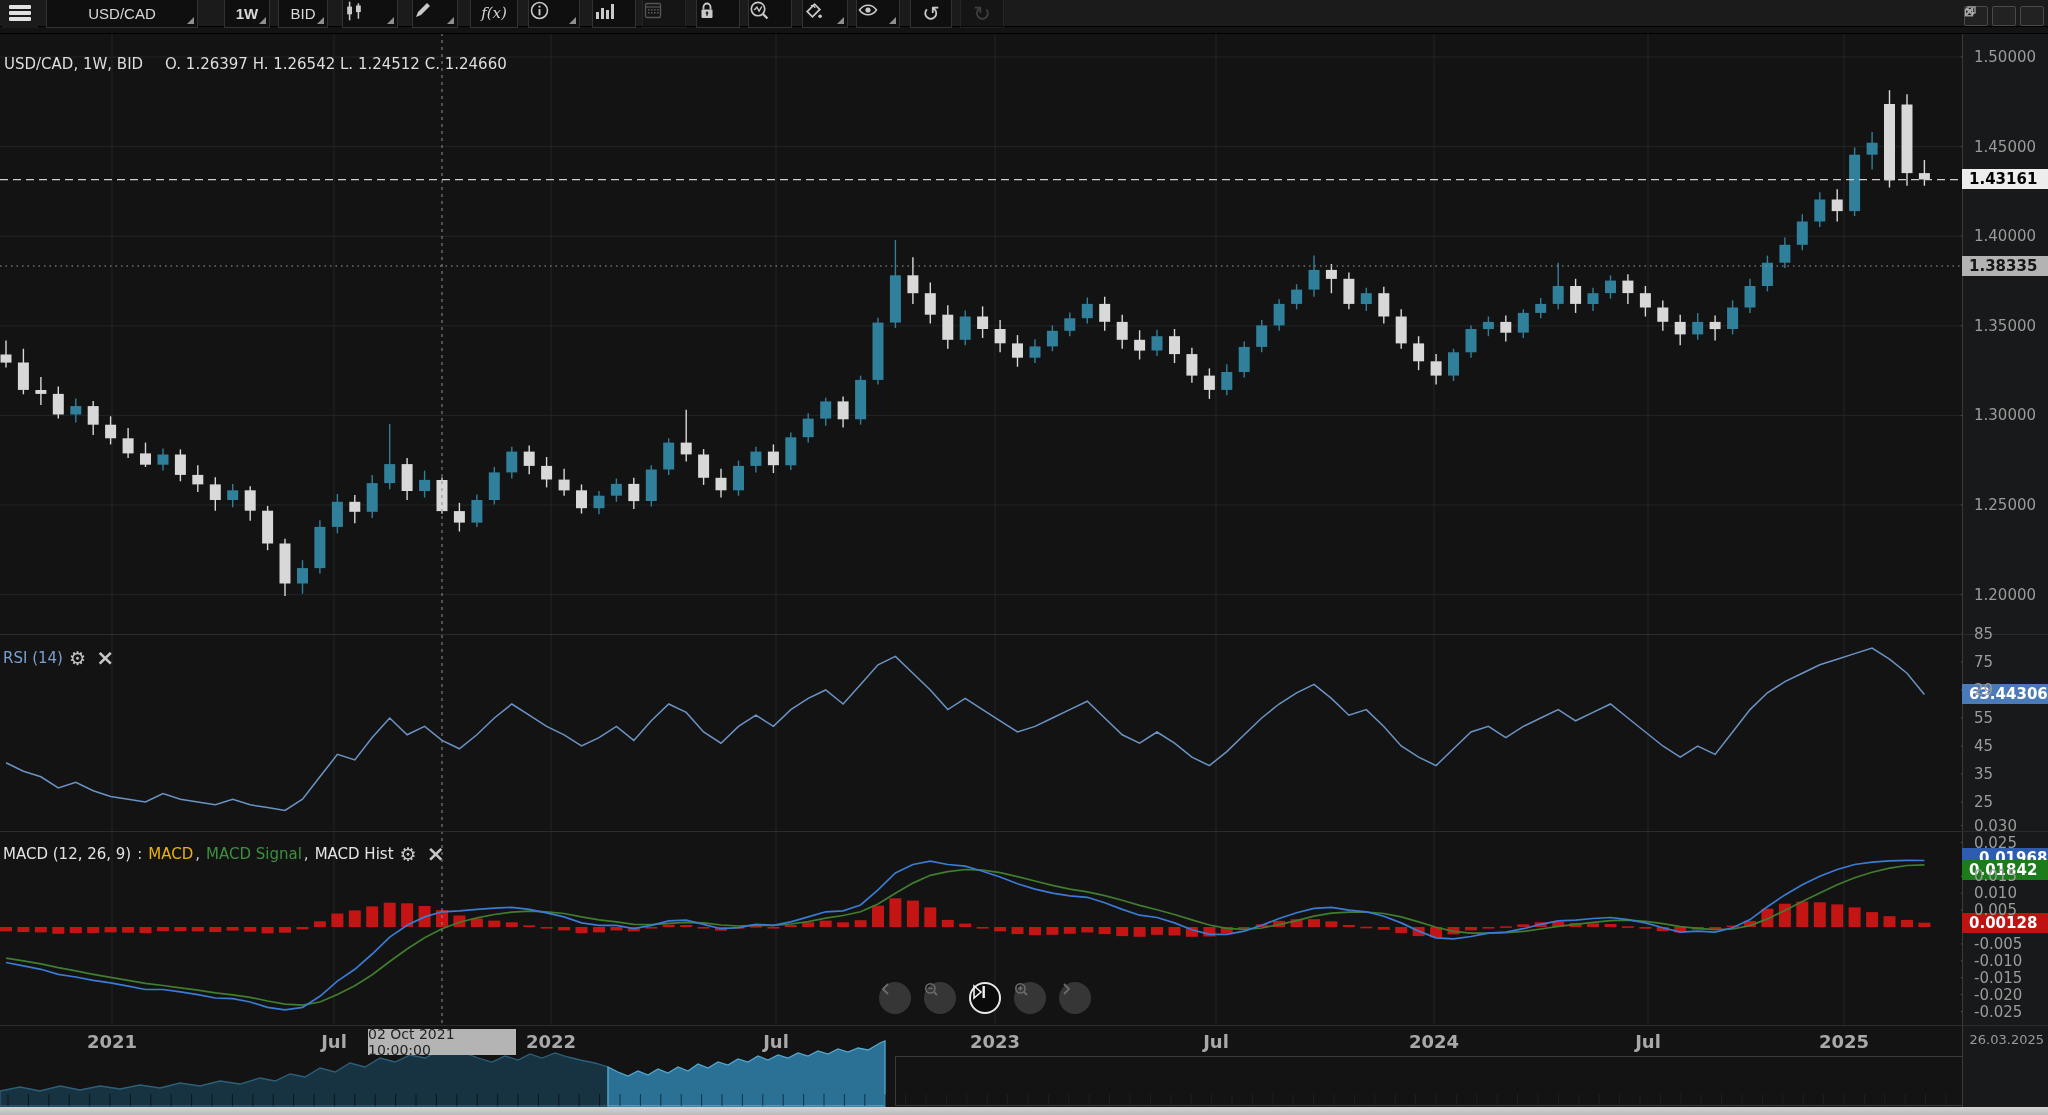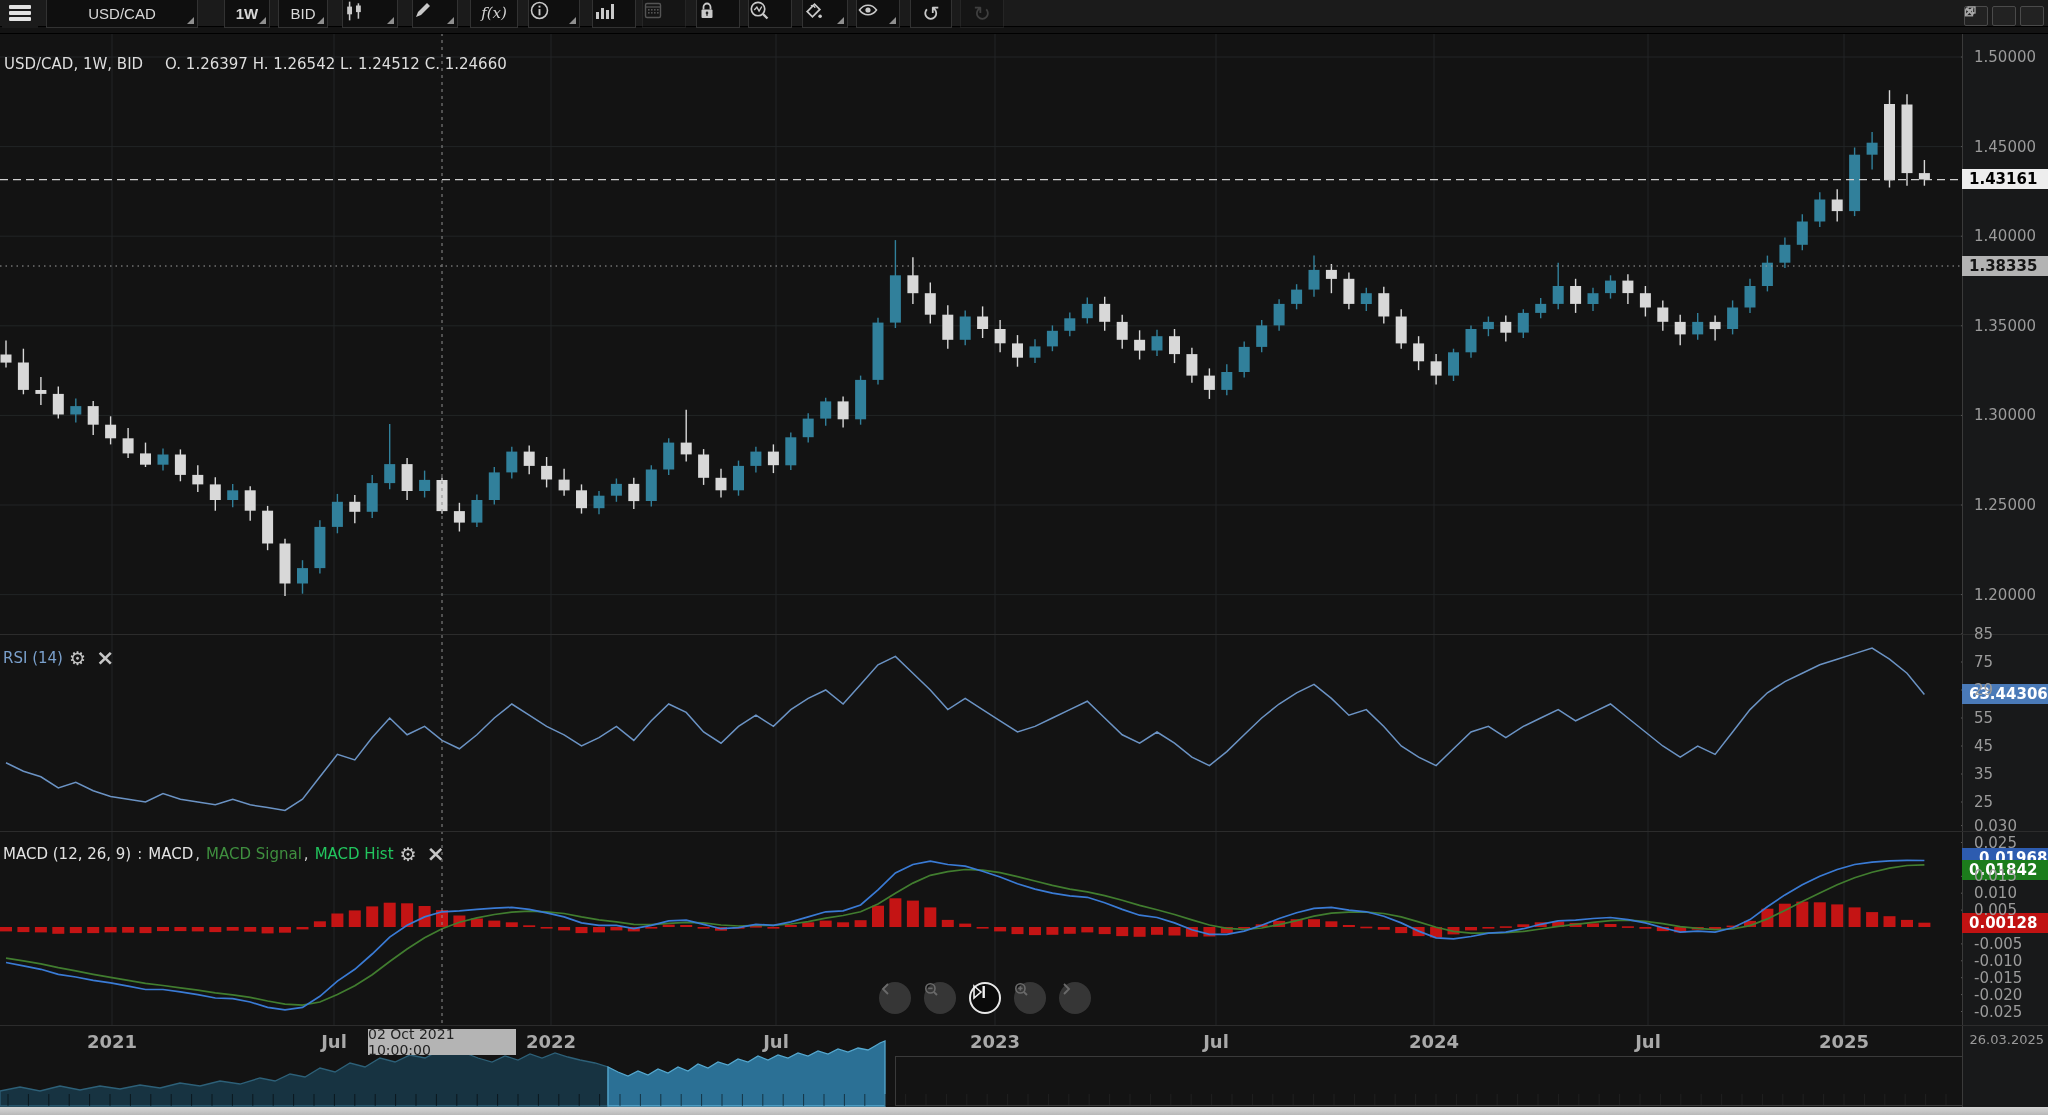--- a/index.html
+++ b/index.html
@@ -666,25 +666,25 @@
 
   <div class="ind-header" style="left:3px;top:647px;">
     <span style="color:#7aa0cc;">RSI (14)</span>
     <span class="gear">⚙</span>
     <span class="xclose">×</span>
   </div>
 
   <div class="ind-header" style="left:3px;top:843px;">
     <span style="color:#e2e2e2;">MACD (12, 26, 9)</span>
     <span style="color:#cfcfcf;">:</span>
-    <span style="color:#e5e5e5;">MACD</span>
+    <span style="color:#eab308;">MACD</span>
       <span style="color:#cfcfcf;margin-left:-4px;">,</span>
     <span style="color:#3f8f3f;">MACD Signal</span>
       <span style="color:#cfcfcf;margin-left:-4px;">,</span>
-    <span style="color:#22c55e;">MACD Hist</span>
+    <span style="color:#e5e5e5;">MACD Hist</span>
     <span class="gear">⚙</span>
     <span class="xclose">×</span>
   </div>
 
   <div class="hl" style="top:169px;background:#ededed;color:#000;font-weight:700;">1.43161</div>
   <div class="hl" style="top:256px;background:#b3b3b3;color:#151515;">1.38335</div>
   <div class="hl" style="top:684px;background:#4a7ab8;color:#fff;">63.44306</div>
   <div class="hl" style="top:848px;background:#2d5cb0;color:#fff;padding-left:17px;">0.01968</div>
   <div class="hl" style="top:860px;background:#1c7c1c;color:#fff;">0.01842</div>
   <div class="hl" style="top:913px;background:#c11212;color:#fff;">0.00128</div>

